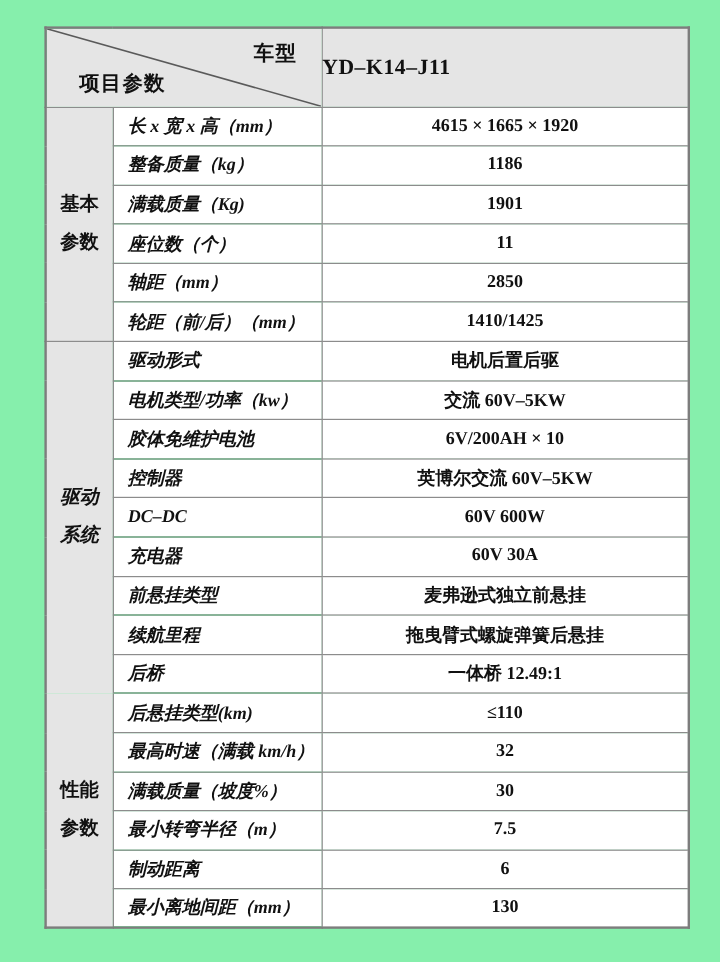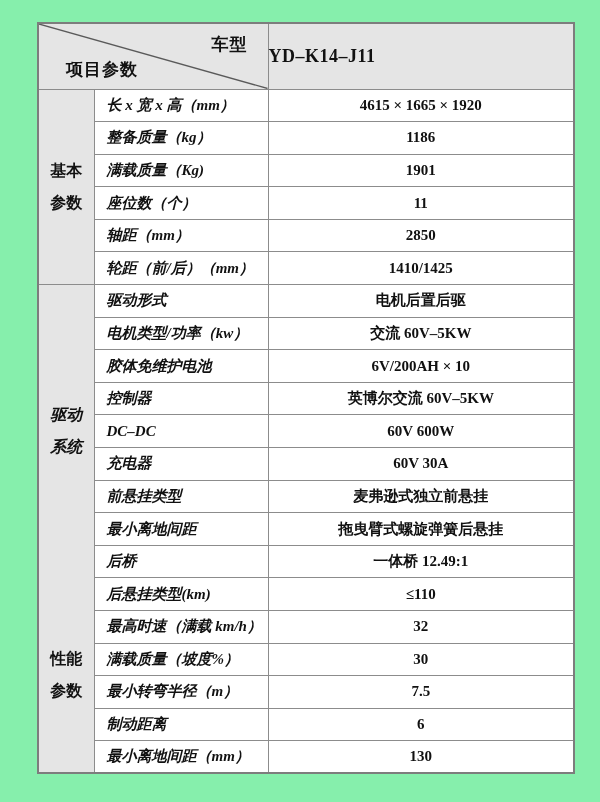--- a/index.html
+++ b/index.html
@@ -178,21 +178,21 @@
       </tr>
       <tr class="data-row">
         <td class="label-cell">充电器</td>
         <td class="value-cell">60V 30A</td>
       </tr>
       <tr class="data-row">
         <td class="label-cell">前悬挂类型</td>
         <td class="value-cell">麦弗逊式独立前悬挂</td>
       </tr>
       <tr class="data-row">
-        <td class="label-cell">最小离地间距</td>
+        <td class="label-cell">续航里程</td>
         <td class="value-cell">拖曳臂式螺旋弹簧后悬挂</td>
       </tr>
       <tr class="data-row">
         <td class="label-cell">后桥</td>
         <td class="value-cell">一体桥 12.49:1</td>
       </tr>
 
       <tr class="data-row">
         <td class="group-cell no-top" rowspan="6">性能参数</td>
         <td class="label-cell">后悬挂类型(km)</td>

